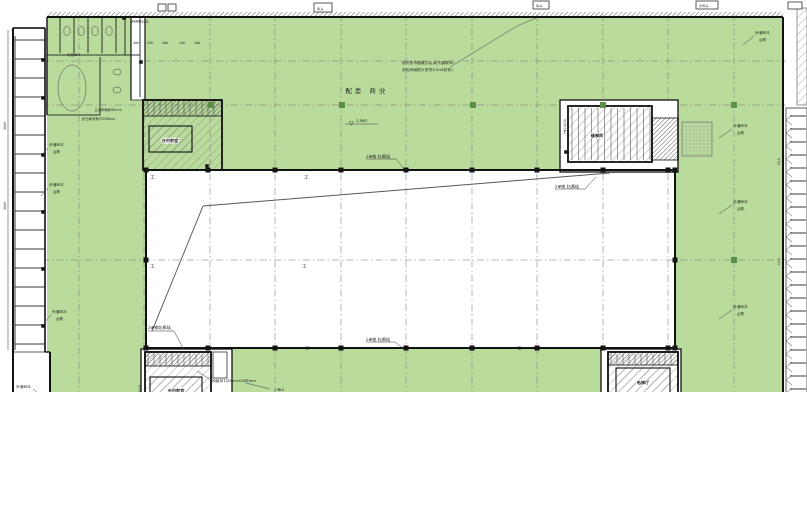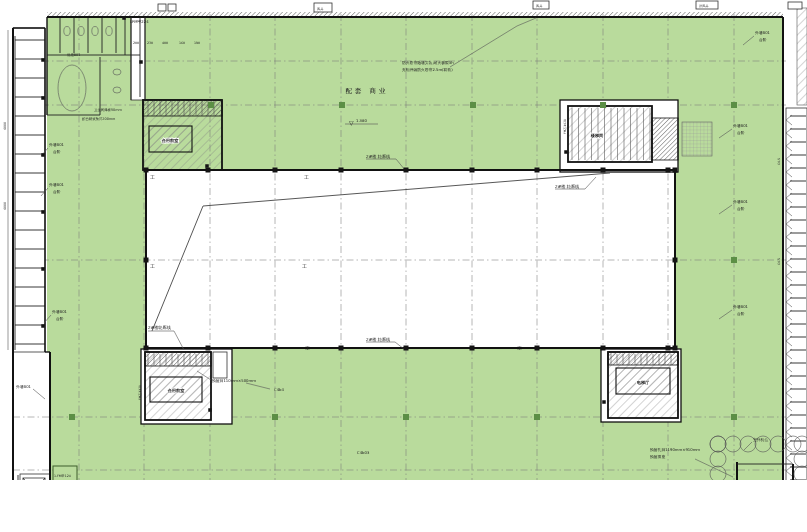--- a/index.html
+++ b/index.html
@@ -1,16 +1,16 @@
 <!DOCTYPE html>
 <html><head>
 <meta charset="utf-8">
 <style>
   html,body{margin:0;padding:0;background:#fff}
-  #wrap{position:relative;width:807px;height:480px;background:#4d7c0f;overflow:hidden}
+  #wrap{position:relative;width:807px;height:392px;background:#4d7c0f;overflow:hidden}
   svg{display:block}
   svg text{font-family:"DejaVu Sans","Liberation Sans",sans-serif;fill:#222}
   .bgw{fill:#ffffff}
   .green{fill:#b9db9c}
   .whitebox{fill:#ffffff;stroke:#111;stroke-width:1.3}
   .whitebox2{fill:#ffffff;stroke:#333;stroke-width:0.8}
   .greenbox{fill:#b9db9c;stroke:#3f5f2d;stroke-width:1}
   .core{fill:url(#h45);stroke:#111;stroke-width:1.8}
   .hd2{fill:url(#hdense);stroke:#111;stroke-width:0.8}
   .room{fill:url(#h45);stroke:#111;stroke-width:1.1}

